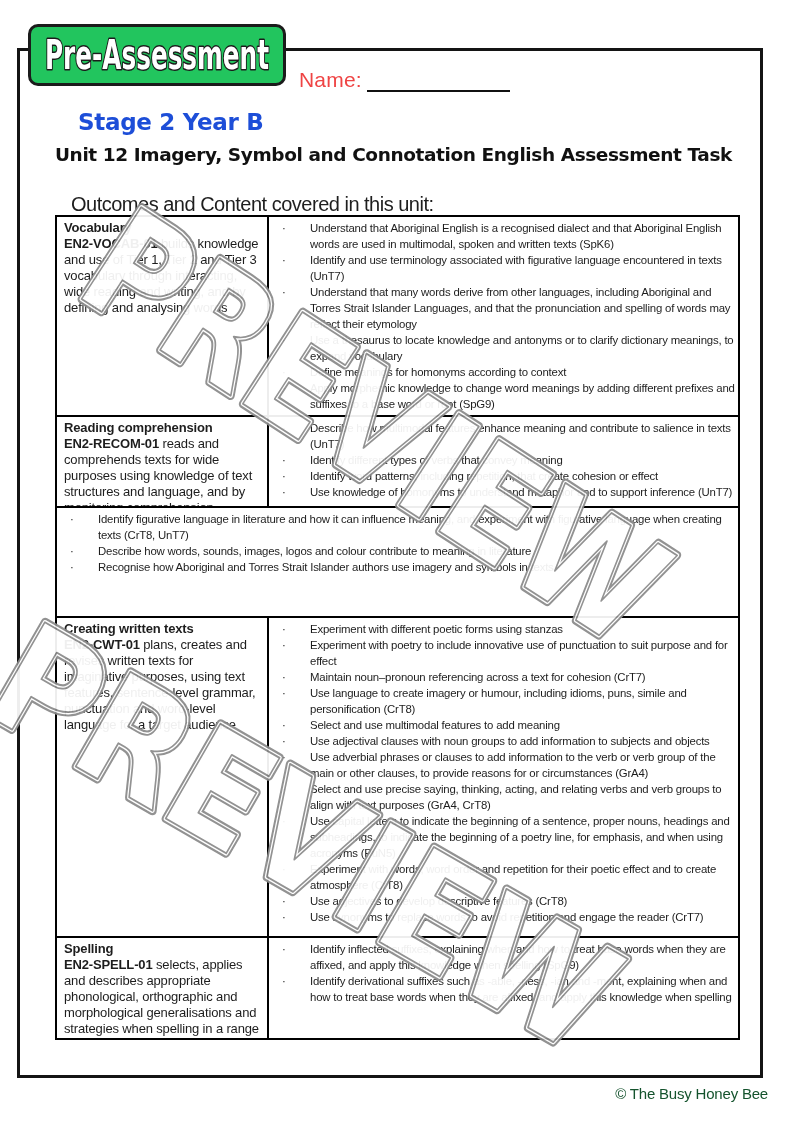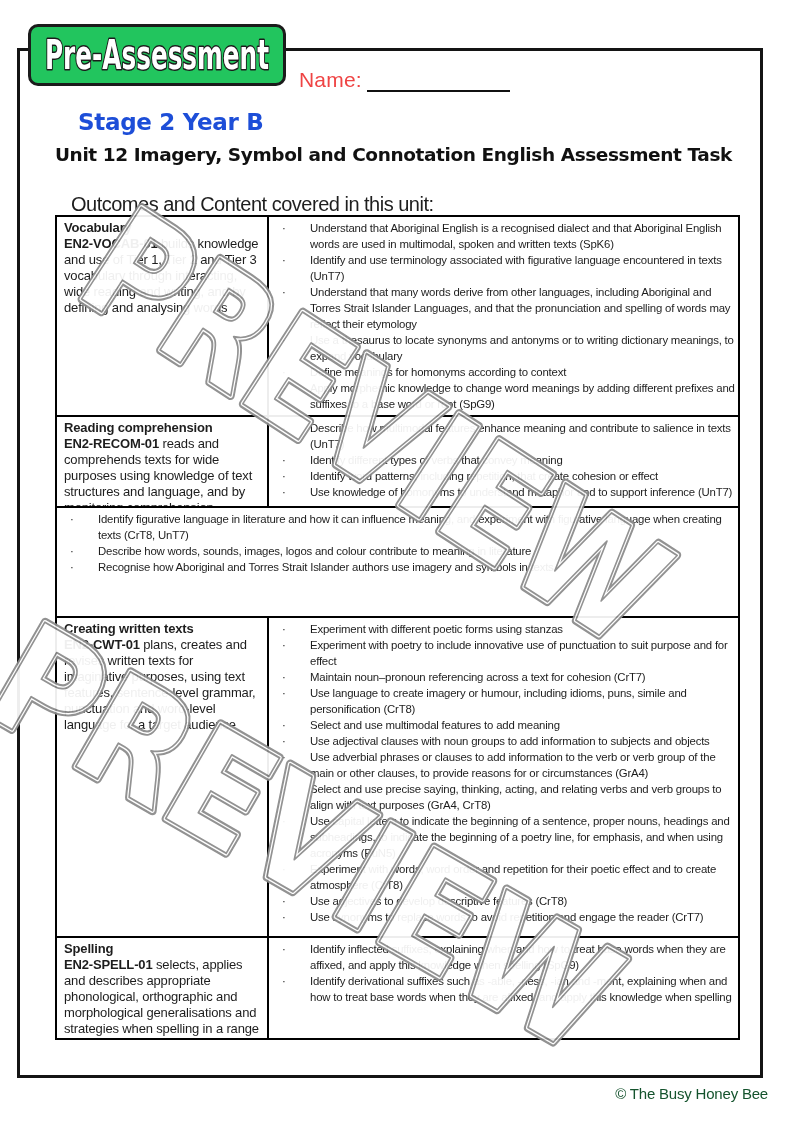--- a/index.html
+++ b/index.html
@@ -86,21 +86,21 @@
           <div class="bullet">
             <span class="dot">·</span>
             <span class="btxt">Identify and use terminology associated with figurative language encountered in texts (UnT7)</span>
           </div>
           <div class="bullet">
             <span class="dot">·</span>
             <span class="btxt">Understand that many words derive from other languages, including Aboriginal and Torres Strait Islander Languages, and that the pronunciation and spelling of words may reflect their etymology</span>
           </div>
           <div class="bullet">
             <span class="dot">·</span>
-            <span class="btxt">Use a thesaurus to locate synonyms and antonyms or to writing dictionary meanings, to expand vocabulary</span>
+            <span class="btxt">Use a thesaurus to locate knowledge and antonyms or to clarify dictionary meanings, to expand vocabulary</span>
           </div>
           <div class="bullet">
             <span class="dot">·</span>
             <span class="btxt">Define meanings for homonyms according to context</span>
           </div>
           <div class="bullet">
             <span class="dot">·</span>
             <span class="btxt">Apply morphemic knowledge to change word meanings by adding different prefixes and suffixes to a base word or root (SpG9)</span>
           </div>
         </div>

